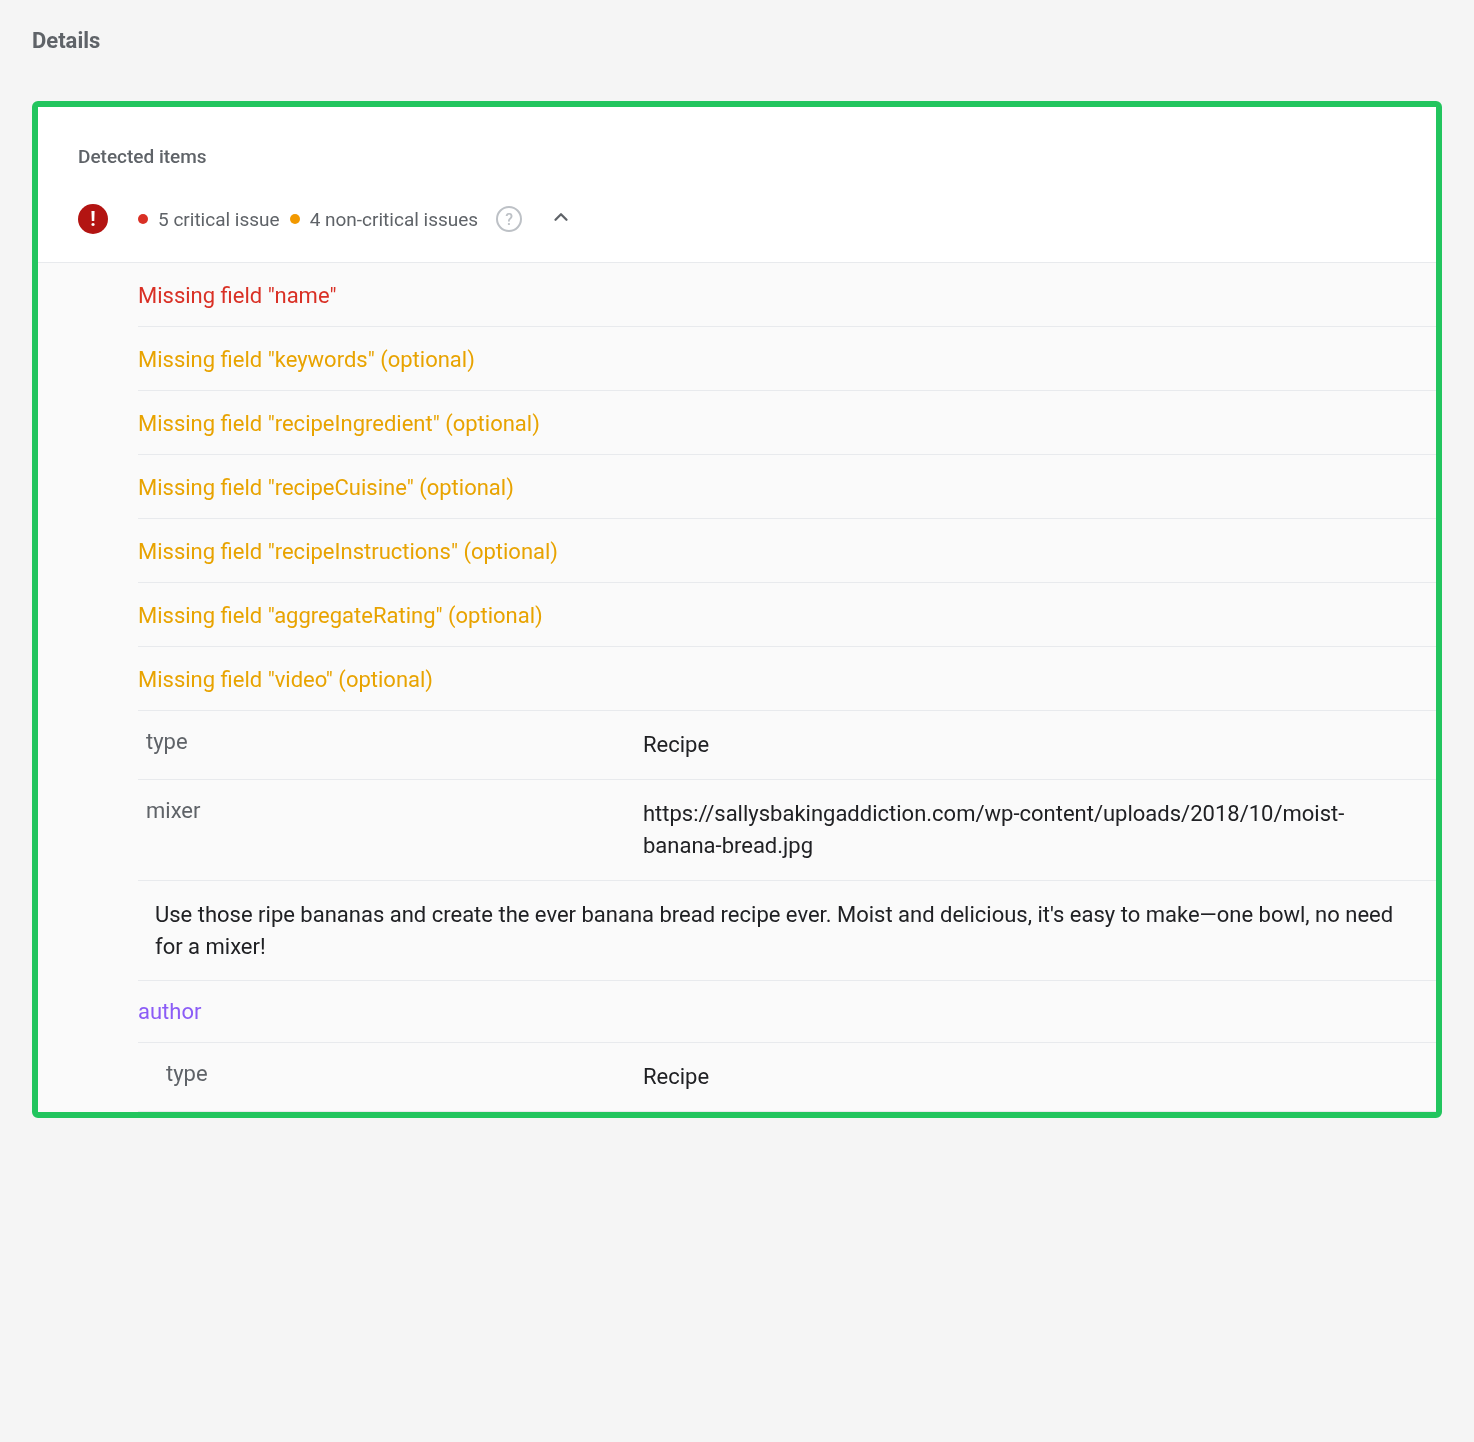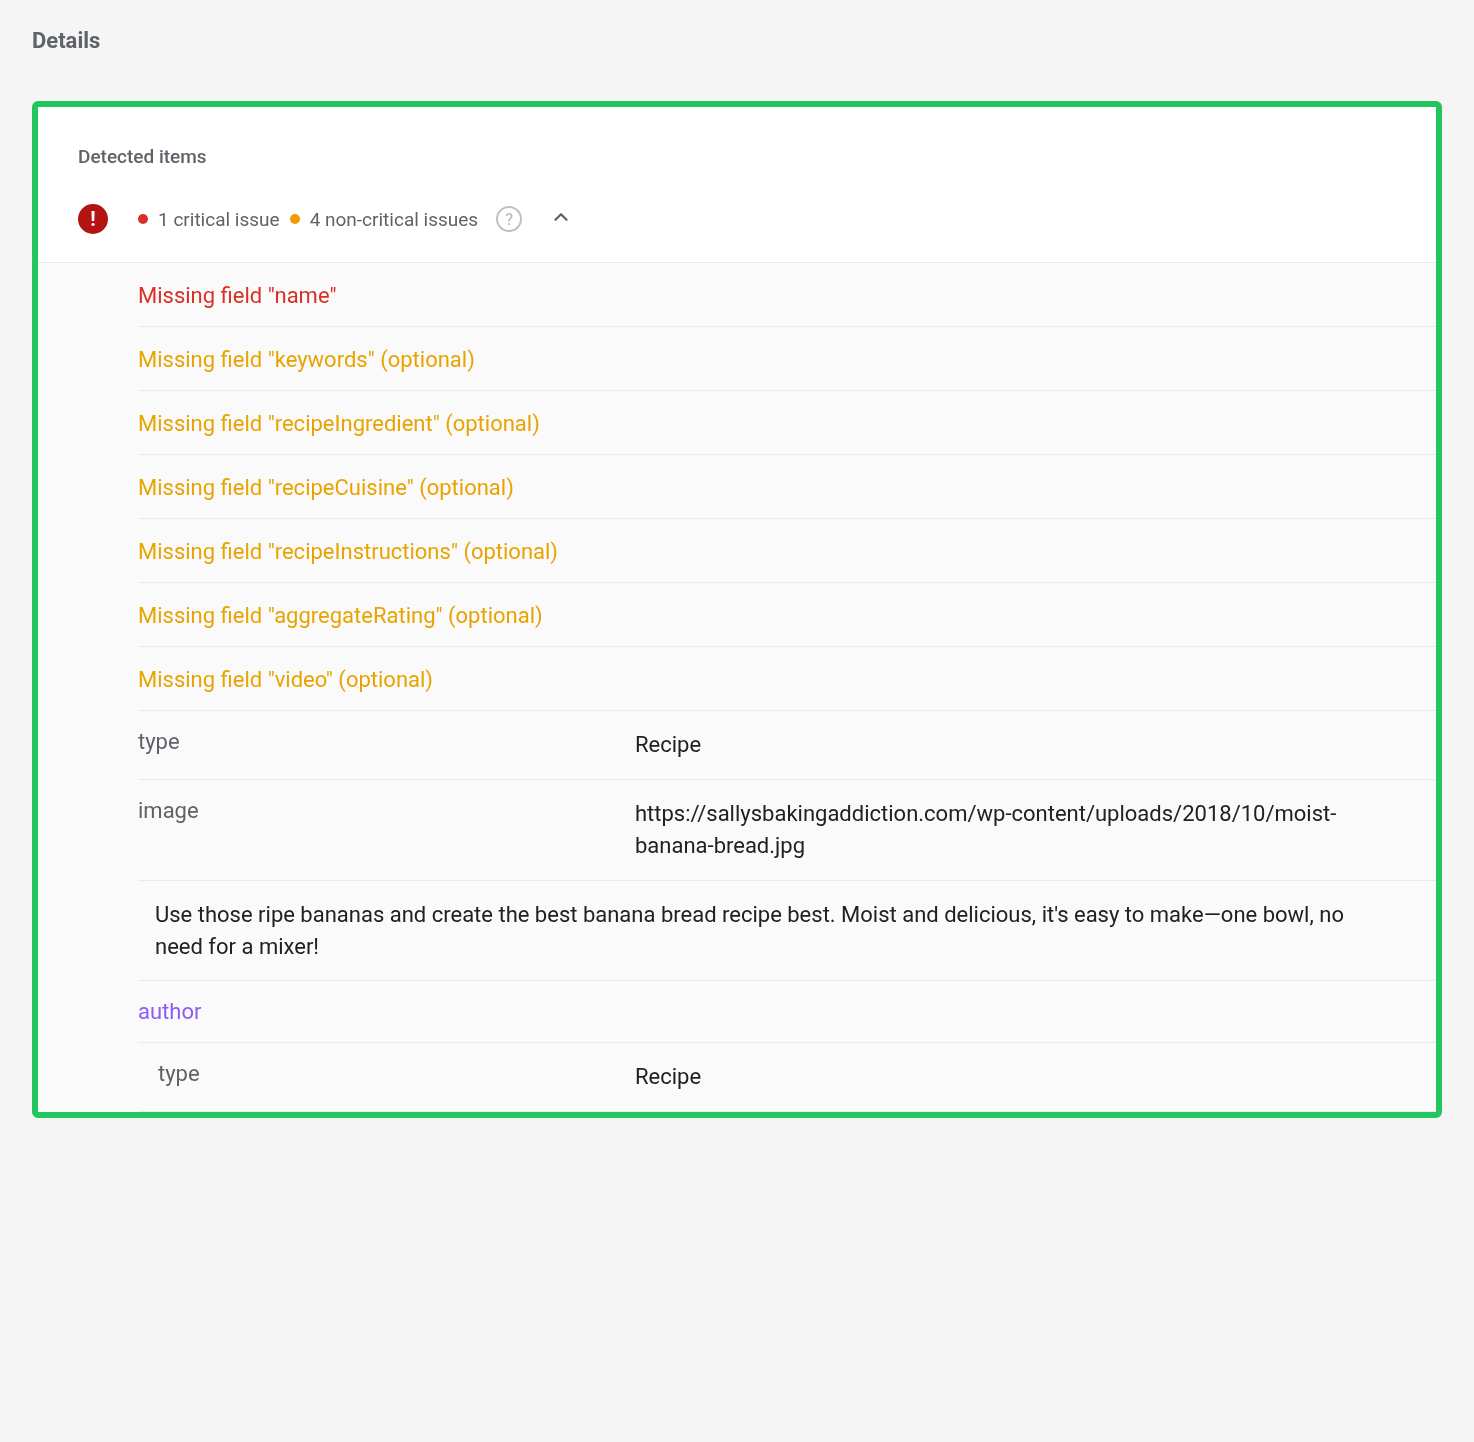--- a/index.html
+++ b/index.html
@@ -108,20 +108,21 @@
     .kv-row {
       display: flex;
       padding: 18px 40px 18px 0;
       border-bottom: 1px solid #e8eaed;
       font-size: 22px;
     }
     .kv-key {
       width: 480px;
       flex-shrink: 0;
       color: #5f6368;
+      margin-left: 8px;
     }
     .kv-val {
       color: #202124;
       word-break: break-word;
       line-height: 1.45;
       margin-left: 17px;
     }
     .kv-section-header {
       padding: 18px 40px 18px 0;
       border-bottom: 1px solid #e8eaed;
@@ -137,21 +138,21 @@
 
 <div class="page-title">Details</div>
 
 <div class="card">
   <div class="card-subtitle">Detected items</div>
 
   <div class="item-header">
     <div class="error-circle">!</div>
     <div class="issue-counts">
       <span class="dot dot-critical"></span>
-      <span>1 critical issue</span>
+      <span>5 critical issue</span>
       <span class="dot dot-noncritical"></span>
       <span>4 non-critical issues</span>
     </div>
     <div class="help-circle">?</div>
     <div class="chevron">
       <svg width="22" height="22" viewBox="0 0 24 24" fill="none" stroke="currentColor" stroke-width="2.5" stroke-linecap="round" stroke-linejoin="round">
           <polyline points="18 15 12 9 6 15"></polyline>
         </svg>
     </div>
   </div>
@@ -166,26 +167,26 @@
         <div class="issue-row issue-warning">Missing field "aggregateRating" (optional)</div>
         <div class="issue-row issue-warning">Missing field "video" (optional)</div>
       </div>
 
     <div class="kv-row">
       <div class="kv-key">type</div>
       <div class="kv-val">Recipe</div>
     </div>
 
     <div class="kv-row">
-      <div class="kv-key">image</div>
+      <div class="kv-key">mixer</div>
       <div class="kv-val">https://sallysbakingaddiction.com/wp-content/uploads/2018/10/moist-banana-bread.jpg</div>
     </div>
 
     <div class="kv-row">
-      <div class="kv-val">Use those ripe bananas and create the best banana bread recipe best. Moist and delicious, it's easy to make—one bowl, no need for a mixer!</div>
+      <div class="kv-val">Use those ripe bananas and create the ever banana bread recipe ever. Moist and delicious, it's easy to make—one bowl, no need for a mixer!</div>
     </div>
 
     <div class="kv-section-header">author</div>
 
     <div class="kv-row indent">
       <div class="kv-key">type</div>
       <div class="kv-val">Recipe</div>
     </div>
   </div>
 </div>

